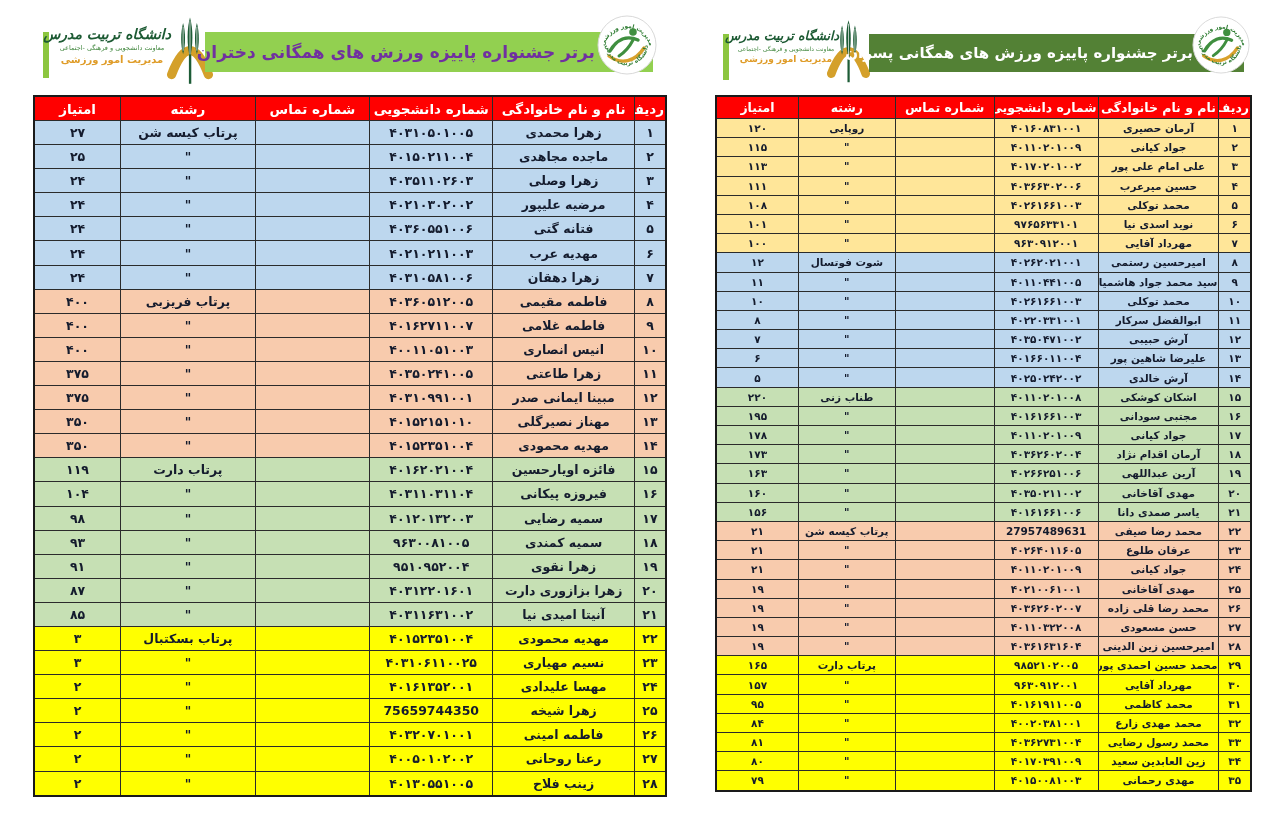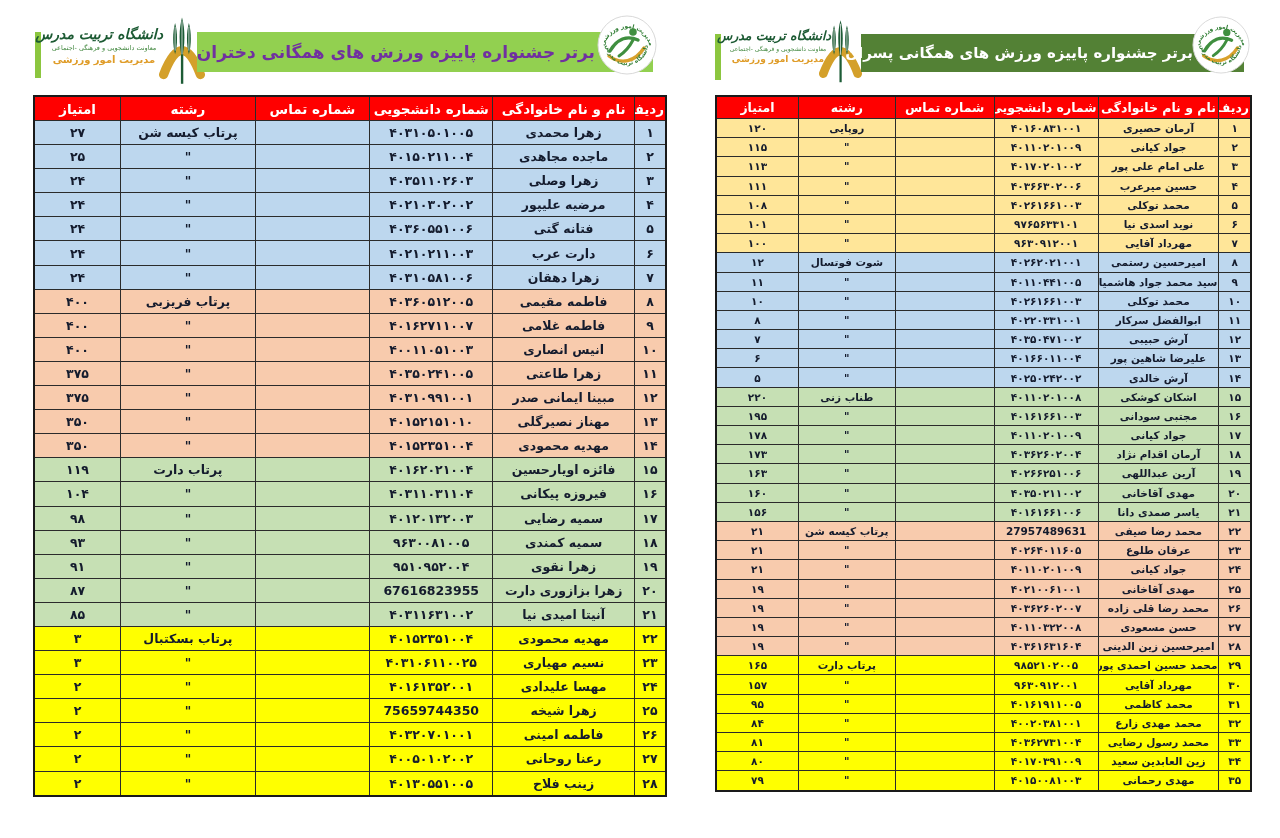--- a/index.html
+++ b/index.html
@@ -1,21 +1,21 @@
 <!DOCTYPE html>
 <html lang="fa"><head>
 <meta charset="utf-8">
 <style>
   html,body{margin:0;padding:0;background:#ffffff;}
   body{width:1280px;height:838px;font-family:"DejaVu Sans",sans-serif;position:relative;overflow:hidden;}
   .page{position:absolute;inset:0;background:#ffffff;}
   .panel{position:absolute;top:8px;}
   .panel-girls{left:33px;width:634px;}
   .panel-boys{left:715px;width:537px;}
-  .panel-header{position:relative;height:87px;}
+  .panel-header{position:relative;height:87px;margin-left:8px;}
   
   .tmu-block{position:absolute;display:flex;align-items:flex-start;}
   .green-bar{width:6px;height:46px;background:#8CC63F;margin-top:6px;margin-right:4px;}
   .tmu-text{direction:rtl;text-align:center;width:118px;}
   .uni-name{font-size:14px;font-weight:bold;font-style:italic;color:#1c5a33;white-space:nowrap;}
   .uni-deputy{font-size:6.5px;color:#41873e;white-space:nowrap;margin-top:2px;}
   .uni-office{font-size:10px;font-weight:bold;color:#df9c28;white-space:nowrap;margin-top:2px;}
   .panel-boys .tmu-text{width:106px;}
   .panel-boys .uni-name{font-size:12.5px;}
   .panel-boys .uni-deputy{font-size:6px;}
@@ -134,21 +134,21 @@
           <tr style="background: rgb(189, 215, 238);">
             <td>۵</td>
             <td>فتانه گتی</td>
             <td>۴۰۳۶۰۵۵۱۰۰۶</td>
             <td></td>
             <td>"</td>
             <td>۲۴</td>
           </tr>
           <tr style="background: rgb(189, 215, 238);">
             <td>۶</td>
-            <td>دارت عرب</td>
+            <td>مهدیه عرب</td>
             <td>۴۰۲۱۰۲۱۱۰۰۳</td>
             <td></td>
             <td>"</td>
             <td>۲۴</td>
           </tr>
           <tr style="background: rgb(189, 215, 238);">
             <td>۷</td>
             <td>زهرا دهقان</td>
             <td>۴۰۳۱۰۵۸۱۰۰۶</td>
             <td></td>
@@ -247,21 +247,21 @@
             <td>۱۹</td>
             <td>زهرا نقوی</td>
             <td>۹۵۱۰۹۵۲۰۰۴</td>
             <td></td>
             <td>"</td>
             <td>۹۱</td>
           </tr>
           <tr style="background: rgb(198, 224, 180);">
             <td>۲۰</td>
             <td>زهرا بزازوری دارت</td>
-            <td>67616823955</td>
+            <td>۴۰۳۱۲۲۰۱۶۰۱</td>
             <td></td>
             <td>"</td>
             <td>۸۷</td>
           </tr>
           <tr style="background: rgb(198, 224, 180);">
             <td>۲۱</td>
             <td>آنیتا امیدی نیا</td>
             <td>۴۰۳۱۱۶۳۱۰۰۲</td>
             <td></td>
             <td>"</td>

